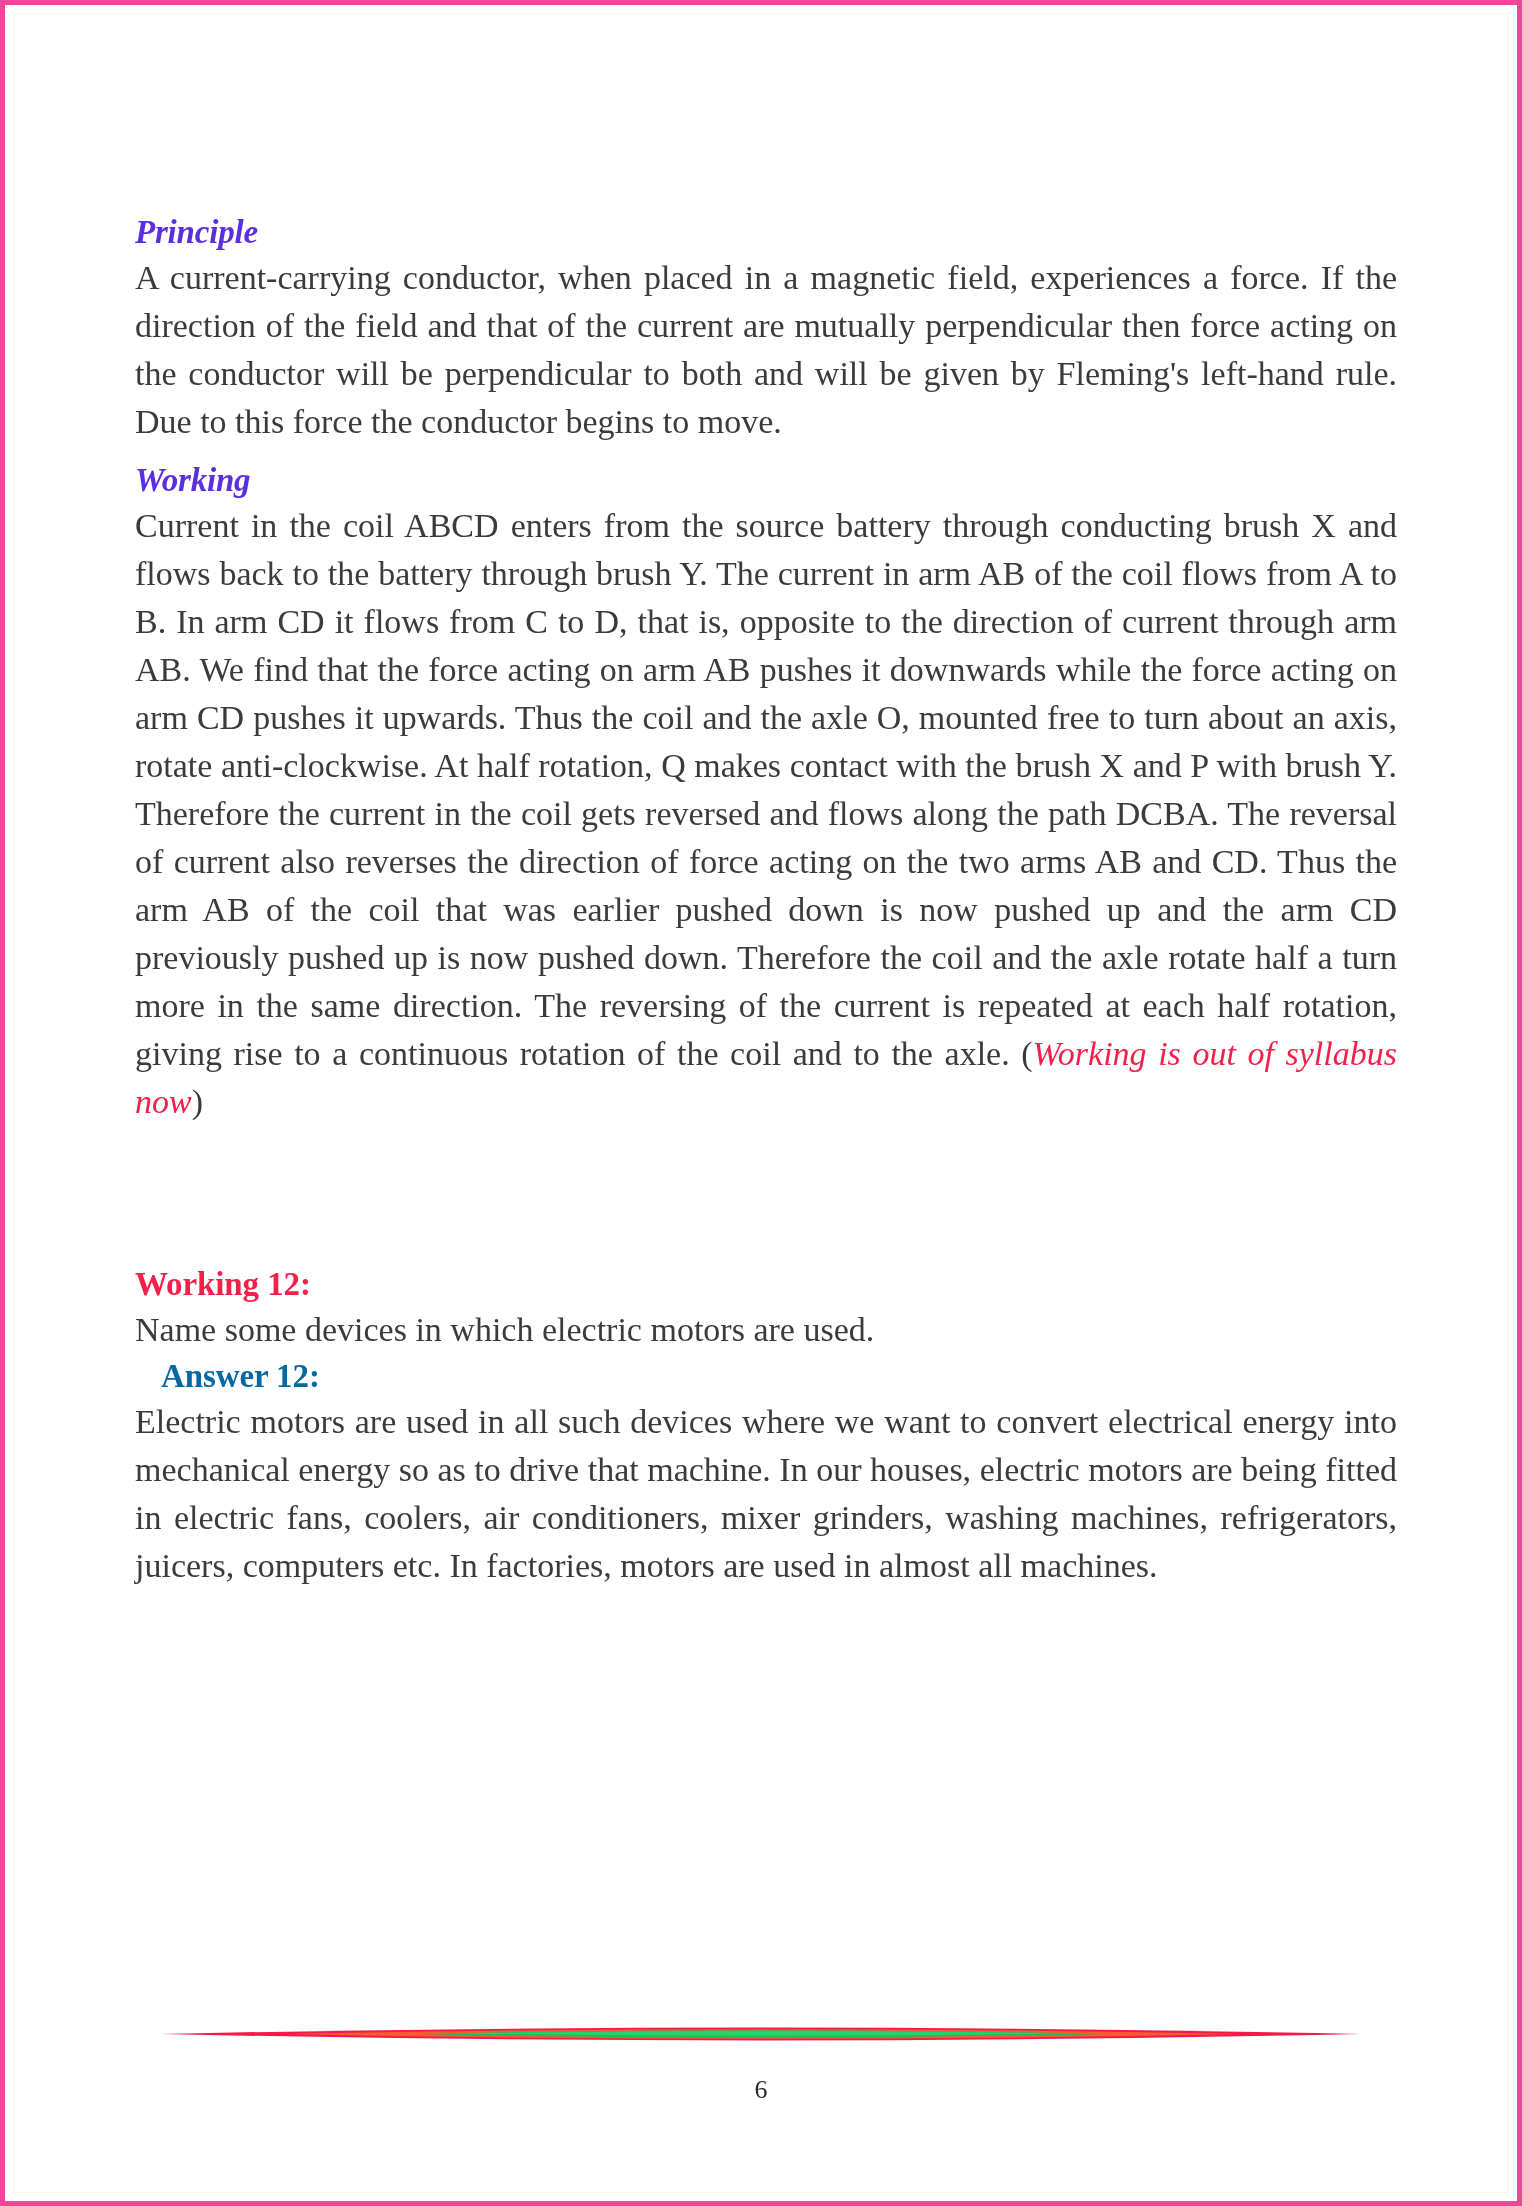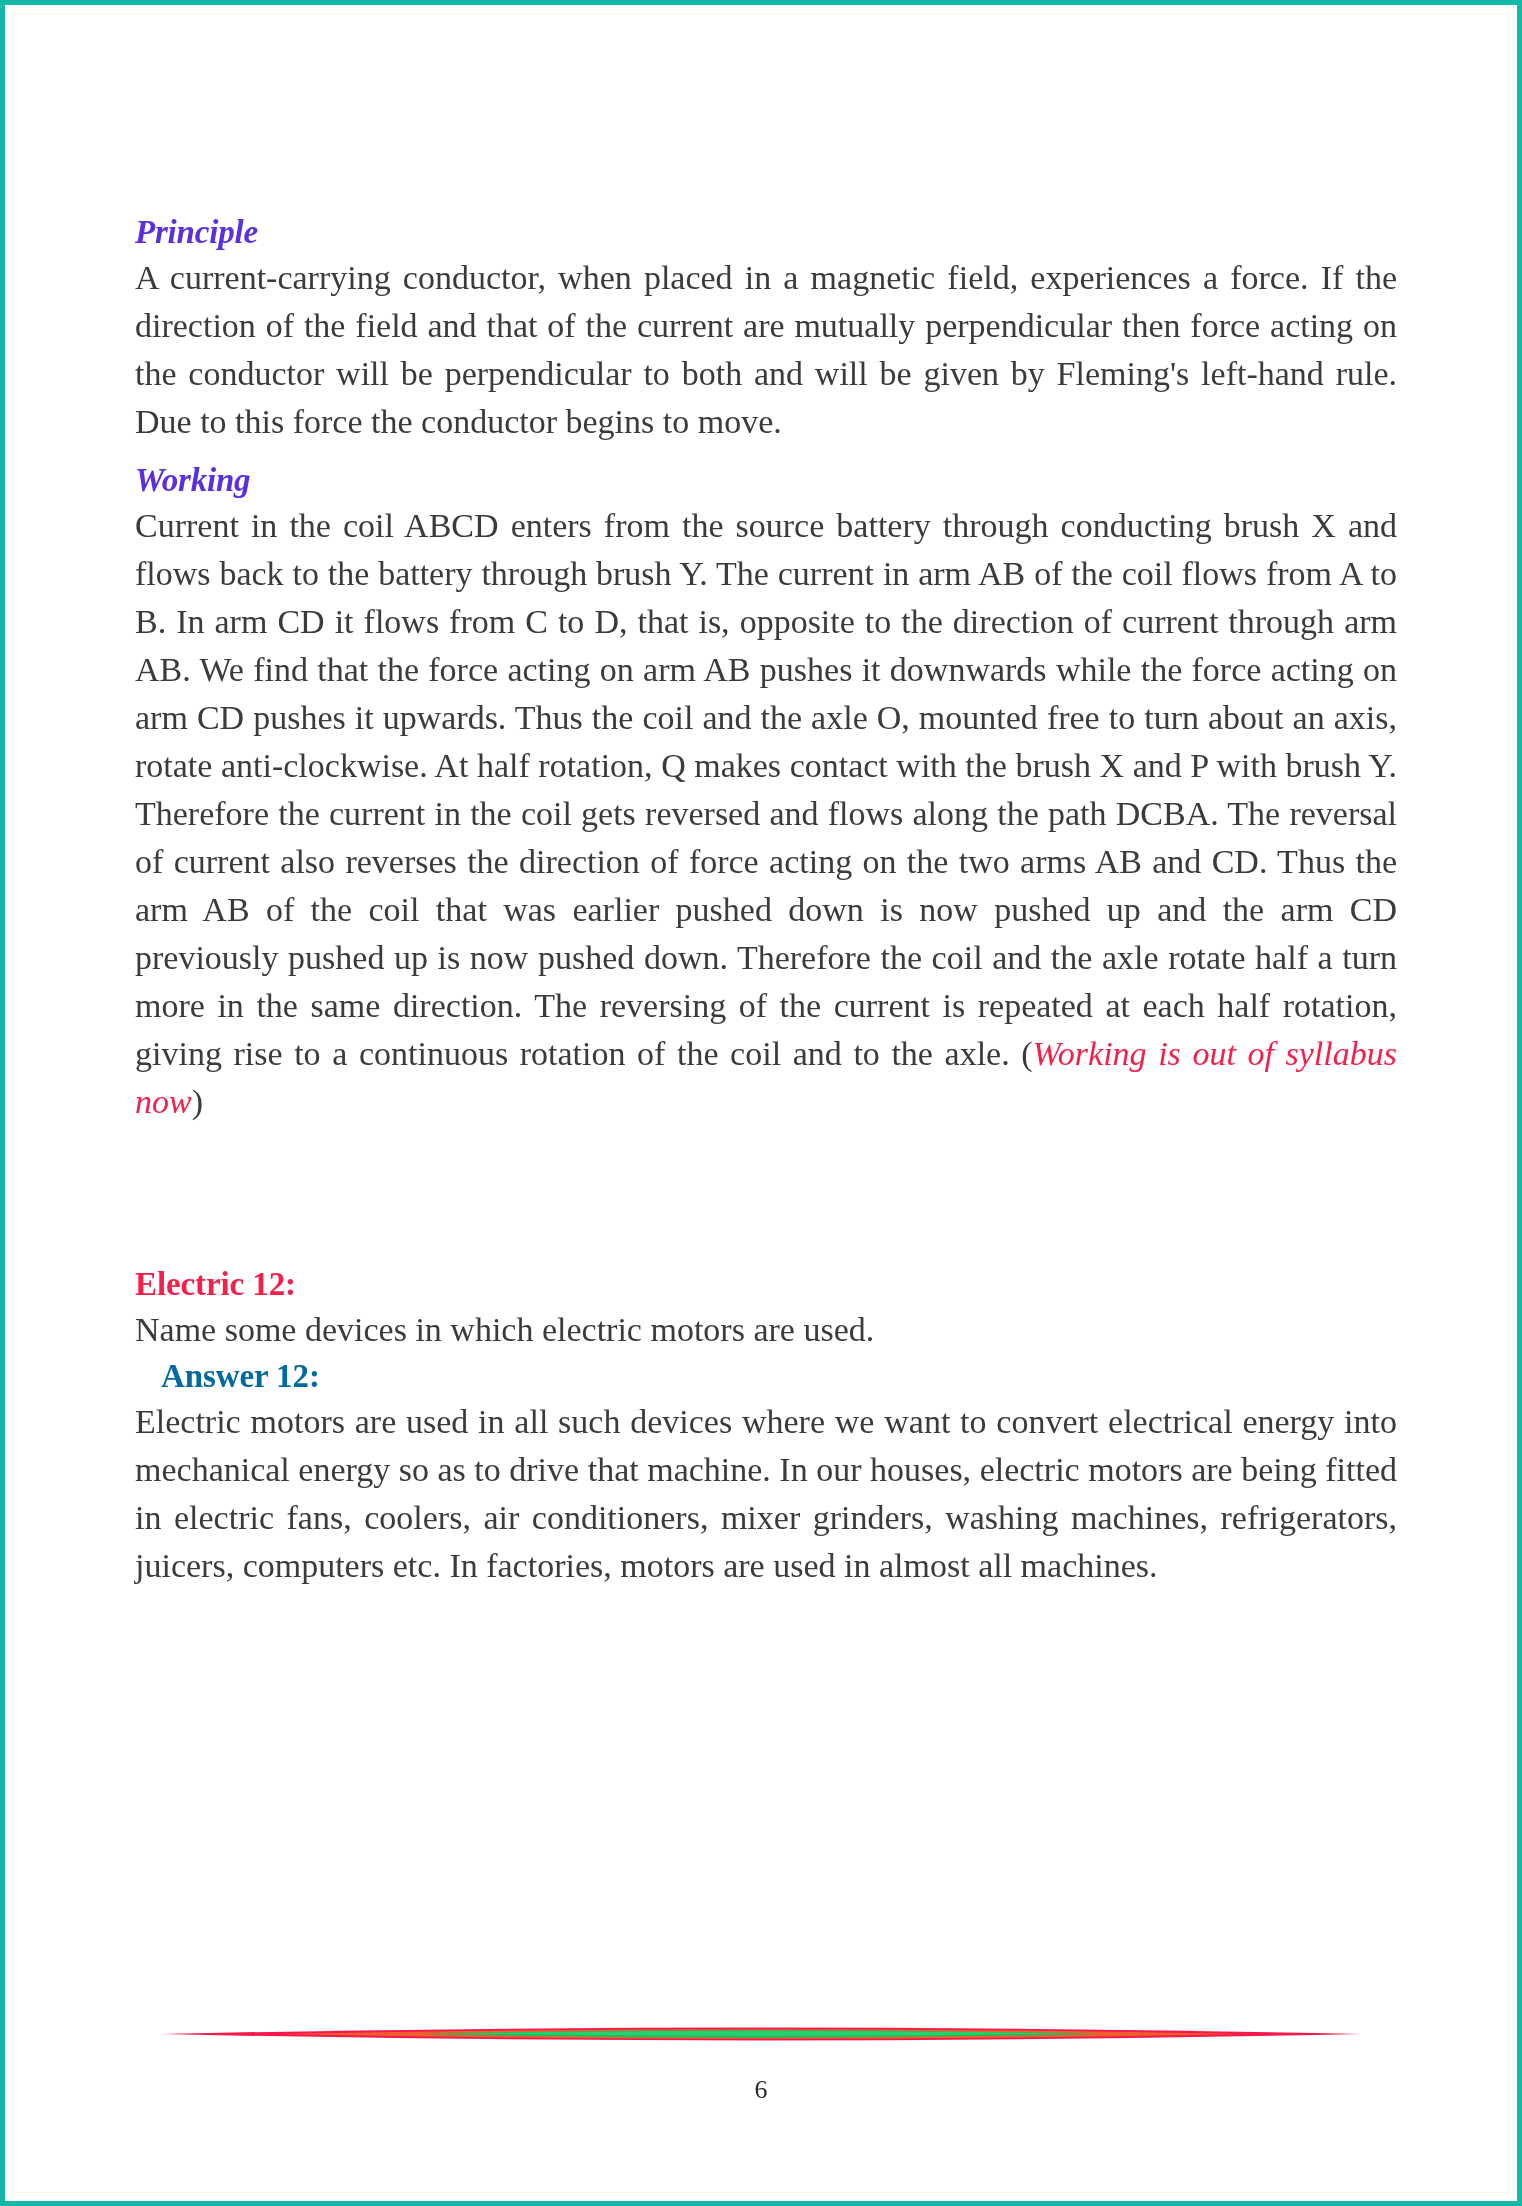--- a/index.html
+++ b/index.html
@@ -14,21 +14,21 @@
     -webkit-font-smoothing: antialiased;
   }
 
   
   .page {
     position: relative;
     box-sizing: border-box;
     width: 1522px;
     height: 2206px;
     background: #ffffff;
-    border: 5px solid #14b8a6;
+    border: 5px solid #ec4899;
     overflow: hidden;
   }
   .page-inner-rule {
     position: absolute;
     left: 8px;
     top: 8px;
     right: 8px;
     bottom: 8px;
     border: 1px solid #f2f8e4;
     pointer-events: none;
@@ -144,21 +144,21 @@
     <h2 class="h-principle">Principle</h2>
 
     <p class="p-body">A current-carrying conductor, when placed in a magnetic field, experiences a force. If the direction of the field and that of the current are mutually perpendicular then force acting on the conductor will be perpendicular to both and will be given by Fleming's left-hand rule. Due to this force the conductor begins to move.</p>
 
     <h2 class="h-working">Working</h2>
 
     <p class="p-body"><span>Current in the coil ABCD enters from the source battery through conducting brush X and flows back to the battery through brush Y. The current in arm AB of the coil flows from A to B. In arm CD it flows from C to D, that is, opposite to the direction of current through arm AB. We find that the force acting on arm AB pushes it downwards while the force acting on arm CD pushes it upwards. Thus the coil and the axle O, mounted free to turn about an axis, rotate anti-clockwise. At half rotation, Q makes contact with the brush X and P with brush Y. Therefore the current in the coil gets reversed and flows along the path DCBA. The reversal of current also reverses the direction of force acting on the two arms AB and CD. Thus the arm AB of the coil that was earlier pushed down is now pushed up and the arm CD previously pushed up is now pushed down. Therefore the coil and the axle rotate half a turn more in the same direction. The reversing of the current is repeated at each half rotation, giving rise to a continuous rotation of the coil and to the axle. </span><span class="paren">(</span><span class="note-red">Working is out of syllabus now</span><span class="paren">)</span></p>
 
     <div class="gap-block"></div>
 
-    <h3 class="h-question">Electric 12:</h3>
+    <h3 class="h-question">Working 12:</h3>
 
     <p class="p-body no-just">Name some devices in which electric motors are used.</p>
 
     <h3 class="h-answer">Answer 12:</h3>
 
     <p class="p-body">Electric motors are used in all such devices where we want to convert electrical energy into mechanical energy so as to drive that machine. In our houses, electric motors are being fitted in electric fans, coolers, air conditioners, mixer grinders, washing machines, refrigerators, juicers, computers etc. In factories, motors are used in almost all machines.</p>
 
   </div>
 
   <div class="footer">

